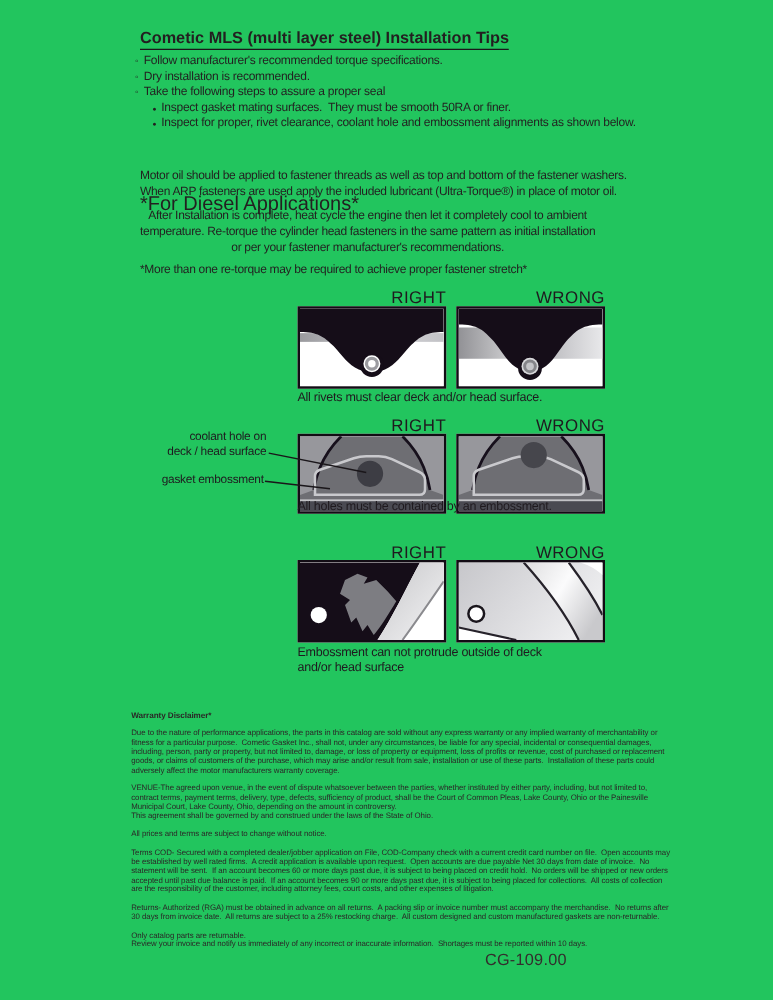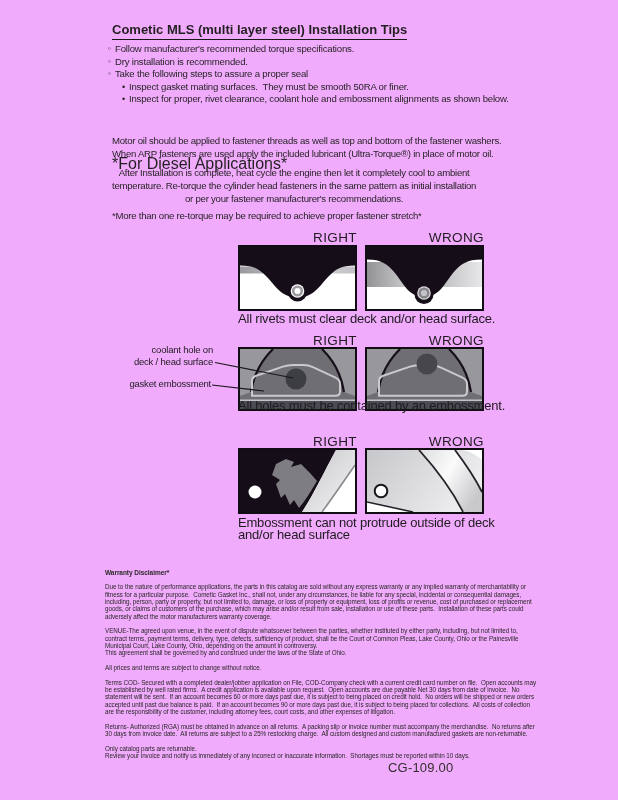--- a/index.html
+++ b/index.html
@@ -1,38 +1,38 @@
 <!DOCTYPE html>
 <html><head>
 <meta charset="utf-8">
 <style>
   html,body{margin:0;padding:0;background:#ffffff;}
   .page{
-    position:relative;width:618px;height:800px;background:#f0abfc;
+    position:relative;width:618px;height:800px;background:#22c55e;
     font-family:"Liberation Sans", sans-serif;color:#231f20;overflow:hidden;
   }
   .abs{position:absolute;}
   .doc-title{
     left:112px;top:22px;font-size:13px;font-weight:bold;
     border-bottom:1.6px solid #1a161a;padding-bottom:2px;letter-spacing:0;
     white-space:pre;
   }
   .bullets{left:108px;top:43px;font-size:9.6px;letter-spacing:-0.2px;line-height:12.5px;}
   .bullet-row{display:flex;align-items:flex-start;white-space:pre;}
   .bullet-row .marker{width:7px;font-size:8px;line-height:12.5px;}
   .bullet-row.sub{margin-left:14px;}
   .bullet-row.sub .marker{font-size:9px;}
   .diesel-heading{left:112px;top:118px;font-size:16px;font-weight:normal;white-space:pre;margin-top:37px;}
   .body-para{left:112px;font-size:9.6px;letter-spacing:-0.25px;line-height:13.2px;white-space:pre;}
   .rw-label{font-size:13.5px;letter-spacing:0.4px;color:#1f1a1f;text-align:right;width:119px;white-space:pre;}
   .diag-box{width:119px;height:66px;border:2px solid #120c14;box-sizing:border-box;background:#fff;}
   .diag-box svg{display:block;width:115px;height:62px;}
   .diag-box.h64{height:64px;}
   .diag-box.h64 svg{height:60px;}
-  .caption{font-size:13px;letter-spacing:-0.2px;line-height:12px;color:#1f1a1f;white-space:pre;}
+  .caption{font-size:10px;letter-spacing:-0.2px;line-height:12px;color:#1f1a1f;white-space:pre;}
   .annot{font-size:9.5px;letter-spacing:-0.2px;line-height:11.5px;text-align:right;color:#1f1a1f;white-space:pre;}
   .warranty{left:105px;top:569px;width:470px;font-size:6.3px;letter-spacing:-0.05px;line-height:7.35px;color:#2b2727;}
   .warranty h3{margin:0 0 7px 0;font-size:6.5px;font-weight:bold;}
   .warranty p{margin:0 0 7.3px 0;white-space:pre;}
   .page-code{left:388px;top:760px;font-size:13px;color:#332e2d;letter-spacing:0.2px;white-space:pre;text-align:right;}
   .leader-overlay{left:0;top:330px;width:618px;height:95px;pointer-events:none;}
 </style>
 </head>
 <body>
 

